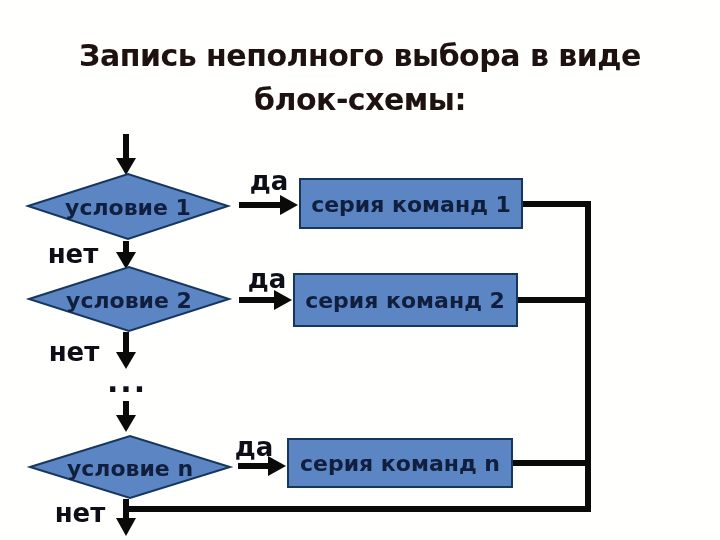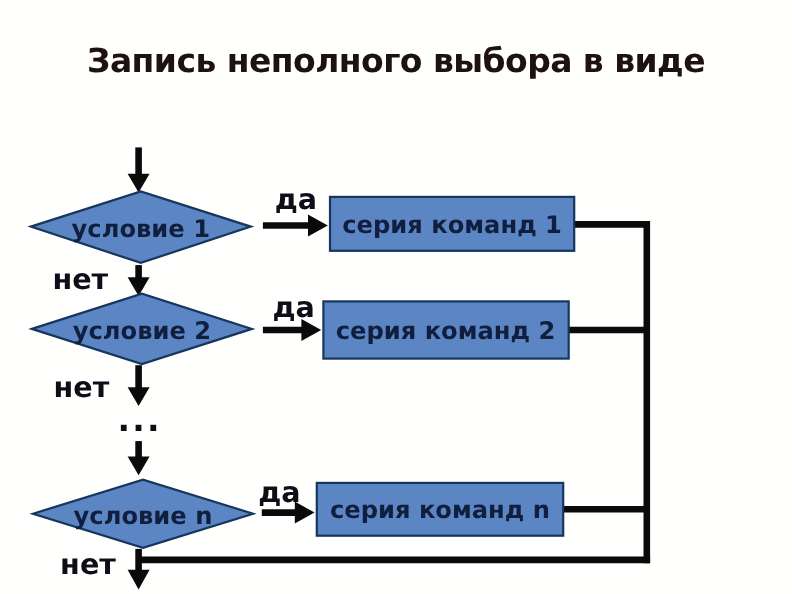--- a/index.html
+++ b/index.html
@@ -70,20 +70,21 @@
     letter-spacing: 2px;
   }
 </style>
 </head>
 <body>
 
 <div class="slide">
 
   <div class="title">
     <div>Запись неполного выбора в виде</div>
+    <div>блок-схемы:</div>
   </div>
 
   <svg class="flowchart" width="720" height="540" viewBox="0 0 720 540">
 
     <line class="flowline" x1="521" y1="204" x2="588" y2="204"></line>
     <line class="flowline" x1="516" y1="300" x2="588" y2="300"></line>
     <line class="flowline" x1="511" y1="463" x2="588" y2="463"></line>
     <line class="flowline" x1="588" y1="201" x2="588" y2="512"></line>
     <line class="flowline" x1="126" y1="509" x2="591" y2="509"></line>
 

